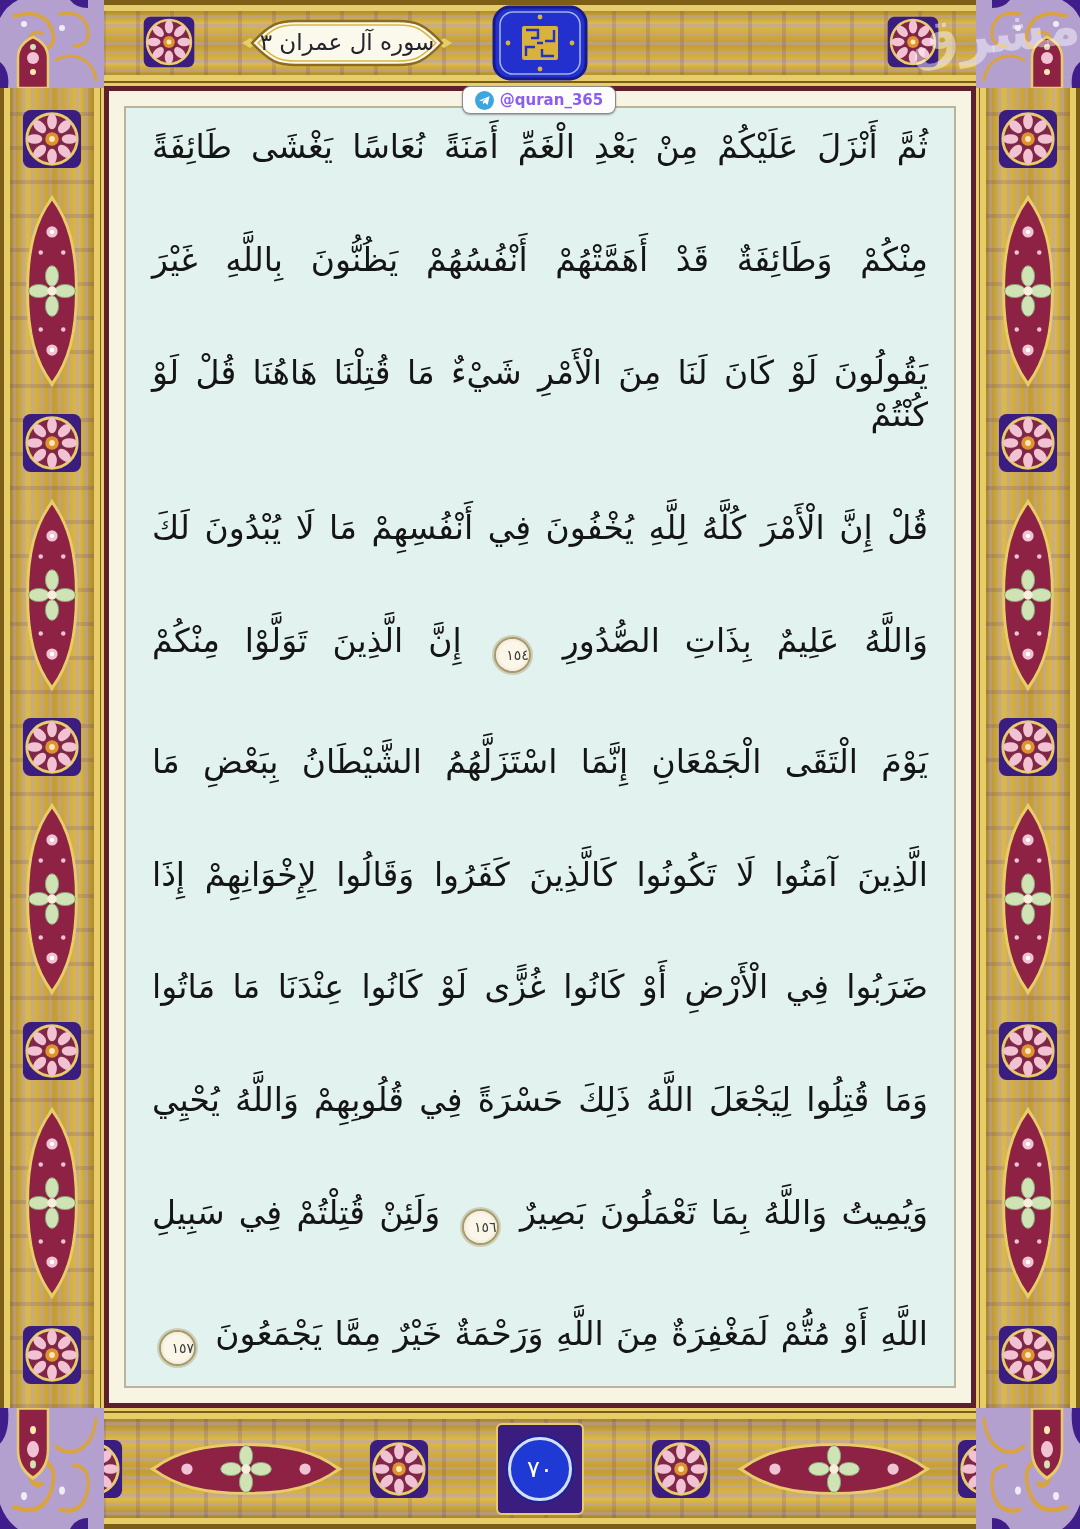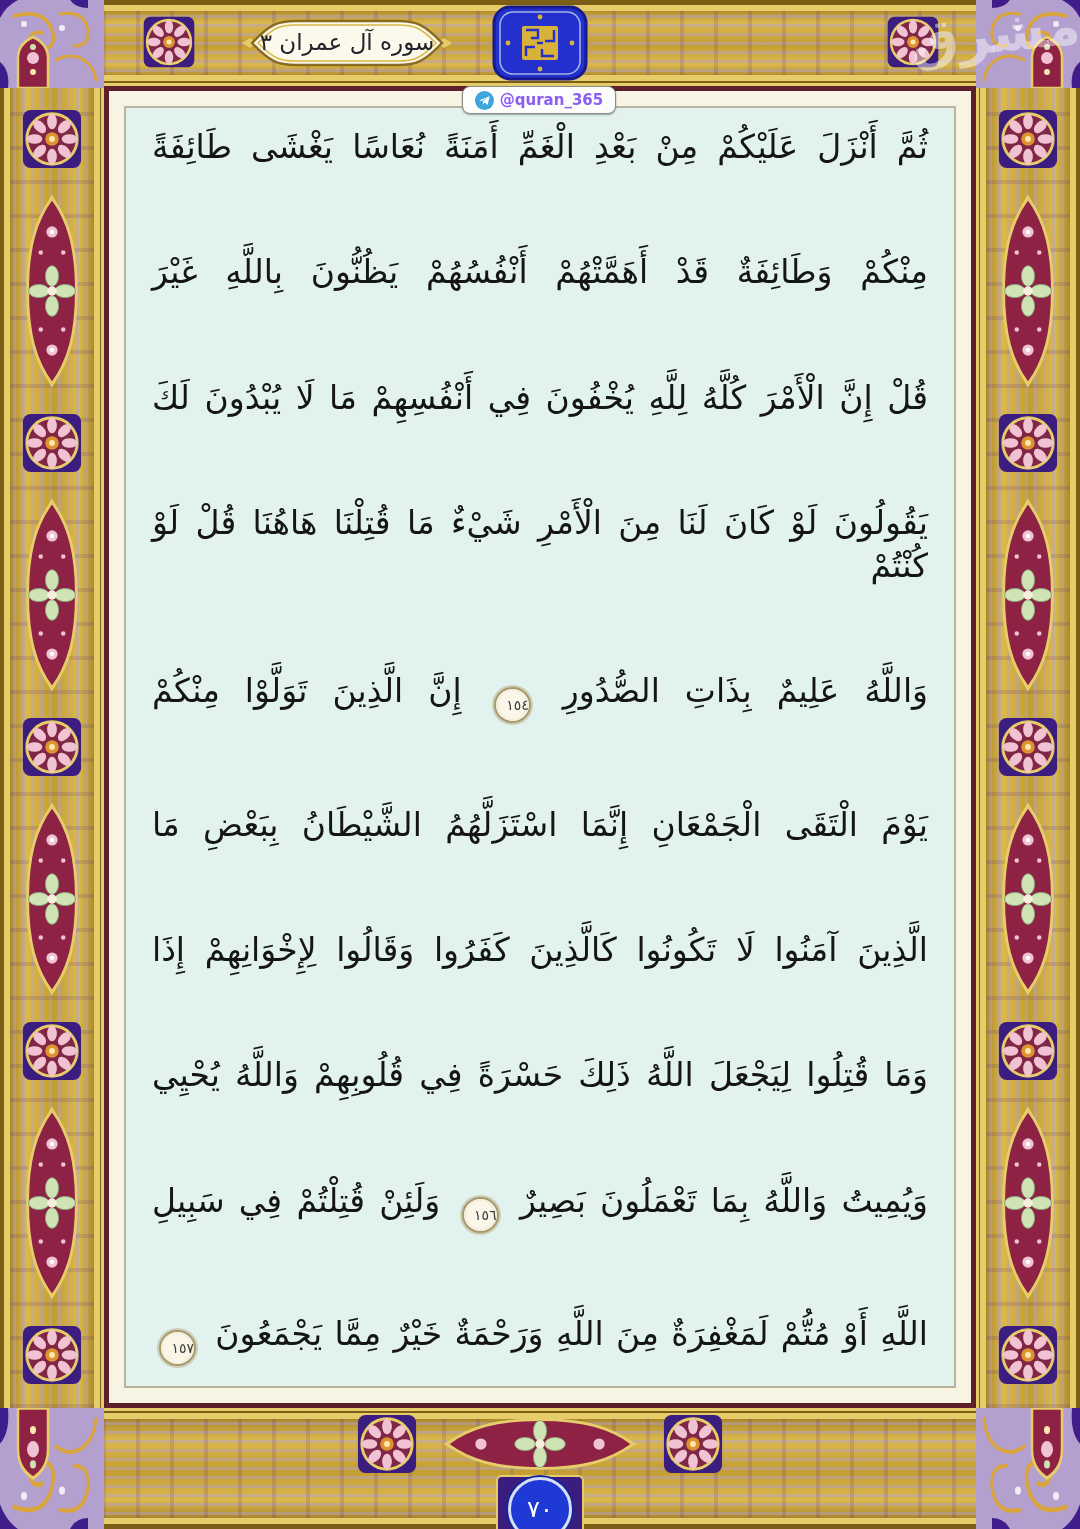--- a/index.html
+++ b/index.html
@@ -24,21 +24,21 @@
   .band-v{ background:
       repeating-linear-gradient(0deg, rgba(63,29,138,.14) 0 4px, transparent 4px 34px),
       repeating-linear-gradient(90deg, rgba(180,160,207,.45) 0 3px, transparent 3px 9px),
       linear-gradient(90deg,#9c7820,#dcb94d 24%,#c49d32 52%,#dcb94d 78%,#9c7820);
       border-left:4px solid #7d5e17; border-right:4px solid #7d5e17;
       box-shadow: inset 6px 0 0 #e7cd6a, inset -6px 0 0 #e7cd6a; }
 
   .side-orns{ height:100%; display:flex; flex-direction:column;
               justify-content:space-evenly; align-items:center; }
   .bottom-wrap{ height:100%; display:flex; align-items:center;
-                justify-content:space-between; padding:0 62px;flex-direction:column; }
+                justify-content:space-between; padding:0 62px; }
   .b-strip{ display:flex; align-items:center; gap:24px; }
 
   
   .corner{ position:absolute; width:104px; height:88px; z-index:3; }
   .corner svg{ display:block; width:100%; height:100%; }
   .corner-tl{ left:0; top:0; }
   .corner-tr{ right:0; top:0; transform:scaleX(-1); }
   .corner-bl{ left:0; bottom:0; height:121px; transform:scaleY(-1); }
   .corner-br{ right:0; bottom:0; height:121px; transform:scale(-1,-1); }
 
@@ -328,25 +328,26 @@
     <span>@quran_365</span>
   </div>
 
   <span class="corner-mark">مشرق</span>
 
   <div class="mat">
     <div class="field">
       <div class="lines">
           <div class="qline"><span>ثُمَّ أَنْزَلَ عَلَيْكُمْ مِنْ بَعْدِ الْغَمِّ أَمَنَةً نُعَاسًا يَغْشَى طَائِفَةً</span> </div>
           <div class="qline"><span>مِنْكُمْ وَطَائِفَةٌ قَدْ أَهَمَّتْهُمْ أَنْفُسُهُمْ يَظُنُّونَ بِاللَّهِ غَيْرَ</span> </div>
+          <div class="qline"><span>يَقُولُونَ لَوْ كَانَ لَنَا مِنَ الْأَمْرِ شَيْءٌ مَا قُتِلْنَا هَاهُنَا قُلْ لَوْ كُنْتُمْ</span> </div>
           <div class="qline"><span>قُلْ إِنَّ الْأَمْرَ كُلَّهُ لِلَّهِ يُخْفُونَ فِي أَنْفُسِهِمْ مَا لَا يُبْدُونَ لَكَ</span> </div>
-          <div class="qline"><span>يَقُولُونَ لَوْ كَانَ لَنَا مِنَ الْأَمْرِ شَيْءٌ مَا قُتِلْنَا هَاهُنَا قُلْ لَوْ كُنْتُمْ</span> </div>
           <div class="qline"><span>وَاللَّهُ عَلِيمٌ بِذَاتِ الصُّدُورِ</span> <span class="vbadge">١٥٤</span> <span>إِنَّ الَّذِينَ تَوَلَّوْا مِنْكُمْ</span> </div>
           <div class="qline"><span>يَوْمَ الْتَقَى الْجَمْعَانِ إِنَّمَا اسْتَزَلَّهُمُ الشَّيْطَانُ بِبَعْضِ مَا</span> </div>
           <div class="qline"><span>الَّذِينَ آمَنُوا لَا تَكُونُوا كَالَّذِينَ كَفَرُوا وَقَالُوا لِإِخْوَانِهِمْ إِذَا</span> </div>
+          <div class="qline"><span>ضَرَبُوا فِي الْأَرْضِ أَوْ كَانُوا غُزًّى لَوْ كَانُوا عِنْدَنَا مَا مَاتُوا</span> </div>
           <div class="qline"><span>وَمَا قُتِلُوا لِيَجْعَلَ اللَّهُ ذَلِكَ حَسْرَةً فِي قُلُوبِهِمْ وَاللَّهُ يُحْيِي</span> </div>
           <div class="qline"><span>وَيُمِيتُ وَاللَّهُ بِمَا تَعْمَلُونَ بَصِيرٌ</span> <span class="vbadge">١٥٦</span> <span>وَلَئِنْ قُتِلْتُمْ فِي سَبِيلِ</span> </div>
           <div class="qline"><span>اللَّهِ أَوْ مُتُّمْ لَمَغْفِرَةٌ مِنَ اللَّهِ وَرَحْمَةٌ خَيْرٌ مِمَّا يَجْمَعُونَ</span> <span class="vbadge">١٥٧</span> </div>
         </div>
     </div>
   </div>
 
 </div>
 
 </body></html>

